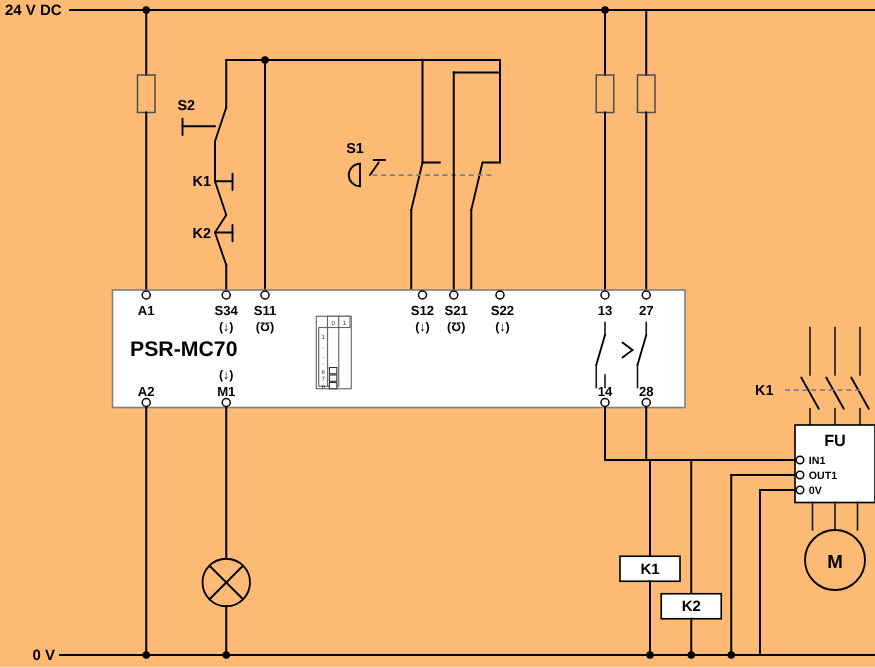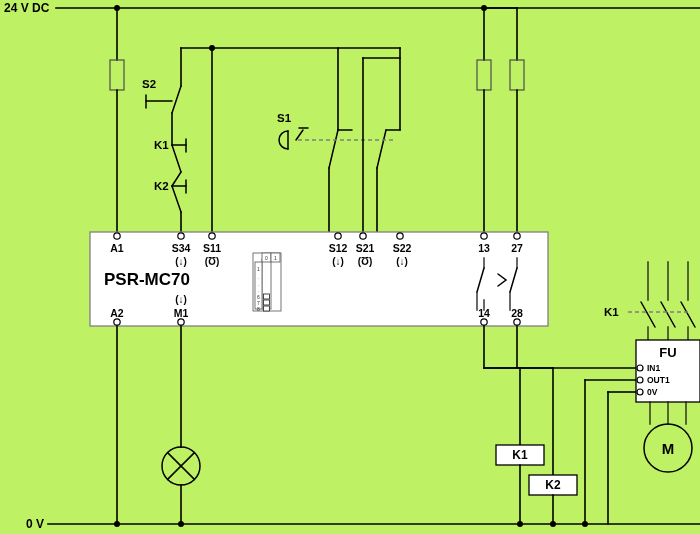--- a/index.html
+++ b/index.html
@@ -8,21 +8,21 @@
     padding: 0;
     background: #ffffff;
   }
   body {
     font-family: "Liberation Sans", sans-serif;
   }
   #diagram-root {
     position: relative;
     width: 700px;
     height: 534px;
-    background: #bef264;
+    background: #fdba74;
     overflow: hidden;
   }
   #schematic {
     display: block;
     width: 700px;
     height: 534px;
   }
   .wire {
     stroke: #000000;
     stroke-width: 1.6;

